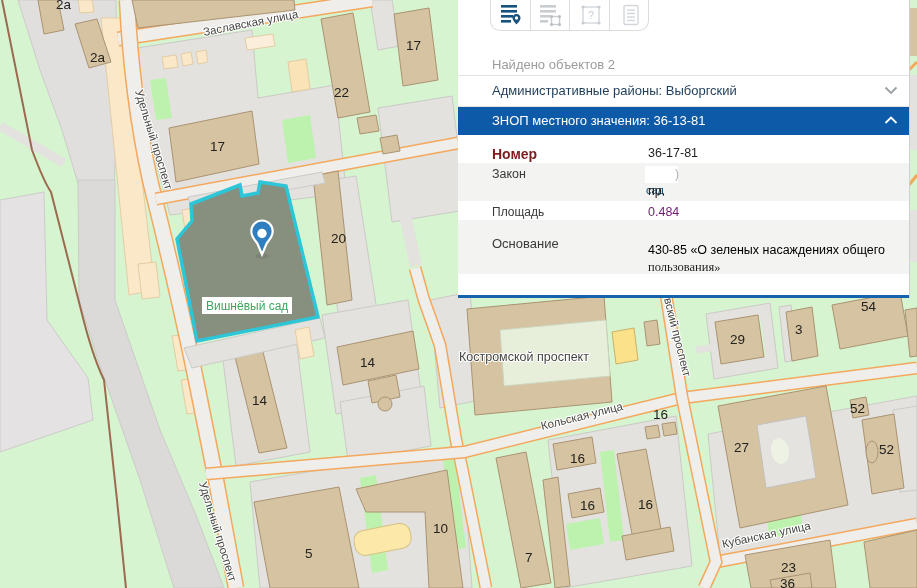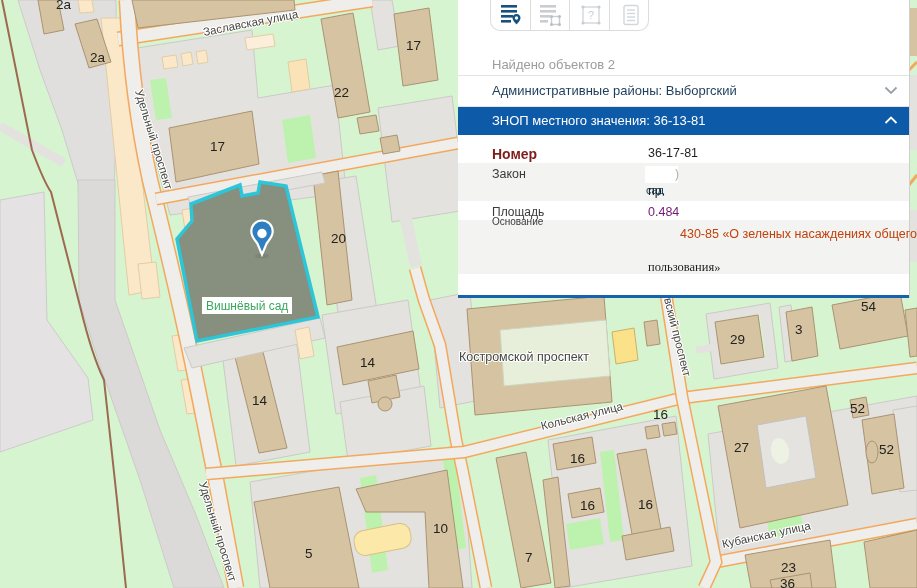--- a/index.html
+++ b/index.html
@@ -362,19 +362,19 @@
 
   <div class="pnl-abs" style="left:34px;top:167px;font-size:12.5px;color:#3a3a3a;">Закон</div>
   <div class="pnl-abs" style="left:187px;top:166px;width:33px;height:17px;background:#ffffff;"></div>
   <div class="pnl-abs" style="left:188px;top:184px;font-size:11px;color:#0c4a6e;">сад</div>
   <div class="pnl-abs" style="left:217px;top:167px;font-size:12.2px;color:#b0b0b0;">)</div>
   <div class="pnl-abs" style="left:190px;top:184px;font-size:12.5px;color:#1f1f1f;text-align:center;">пр.</div>
 
   <div class="pnl-abs" style="left:34px;top:205px;font-size:12px;color:#3a3a3a;">Площадь</div>
   <div class="pnl-abs" style="left:190px;top:205px;font-size:12.5px;color:#701a75;">0.484</div>
 
-  <div class="pnl-abs" style="left:34px;top:216px;font-size:10px;color:#3a3a3a;text-align:right;">Основание</div>
-  <div class="pnl-abs" style="left:190px;top:227px;font-size:12.5px;color:#c2410c;margin-left:32px;">430-85 «О зеленых насаждениях общего</div>
+  <div class="pnl-abs" style="left:34px;top:236px;font-size:13px;color:#3a3a3a;text-align:right;">Основание</div>
+  <div class="pnl-abs" style="left:190px;top:243px;font-size:12.5px;color:#000000;">430-85 «О зеленых насаждениях общего</div>
   <div class="pnl-abs" style="left:190px;top:260px;font-size:12.5px;color:#1f1f1f;font-family:Liberation Serif, serif;">пользования»</div>
 
   <div class="pnl-abs" style="left:0;top:295px;width:451px;height:3px;background:#1563ac;"></div>
 </div>
 </div>
 
 </body></html>

